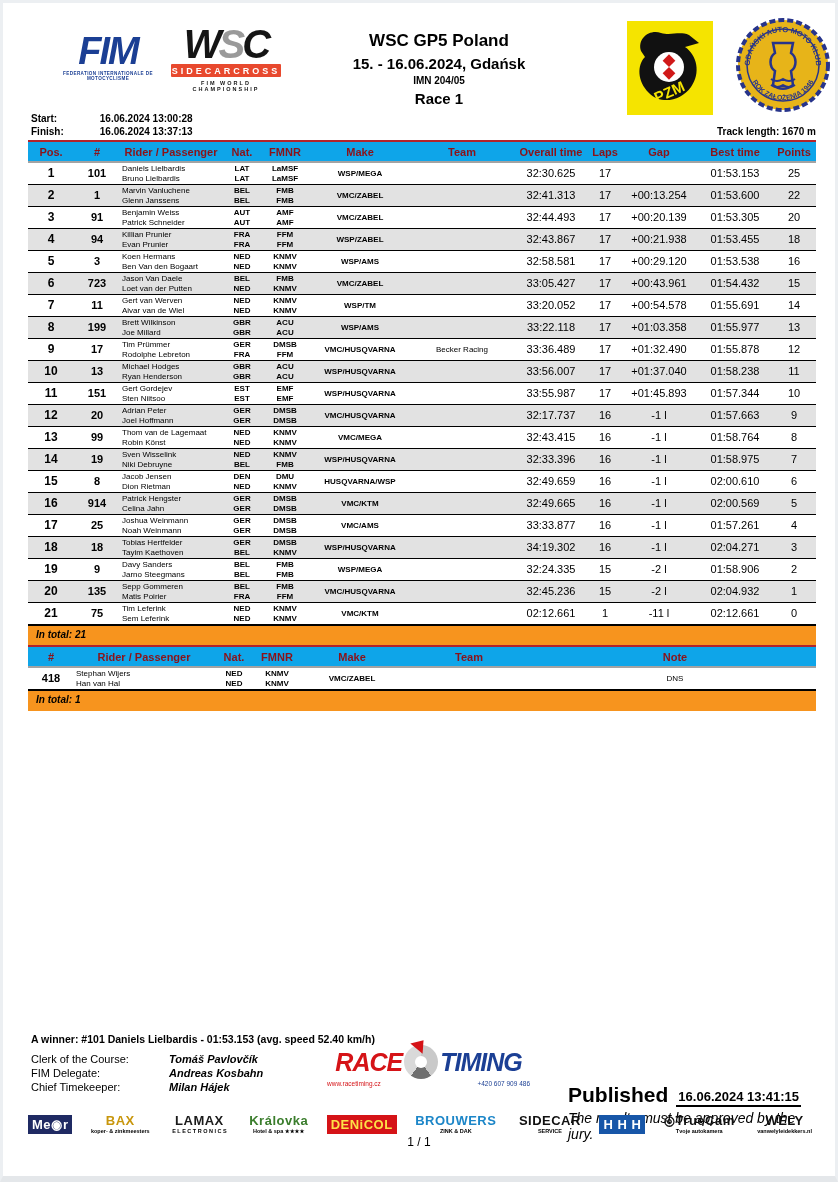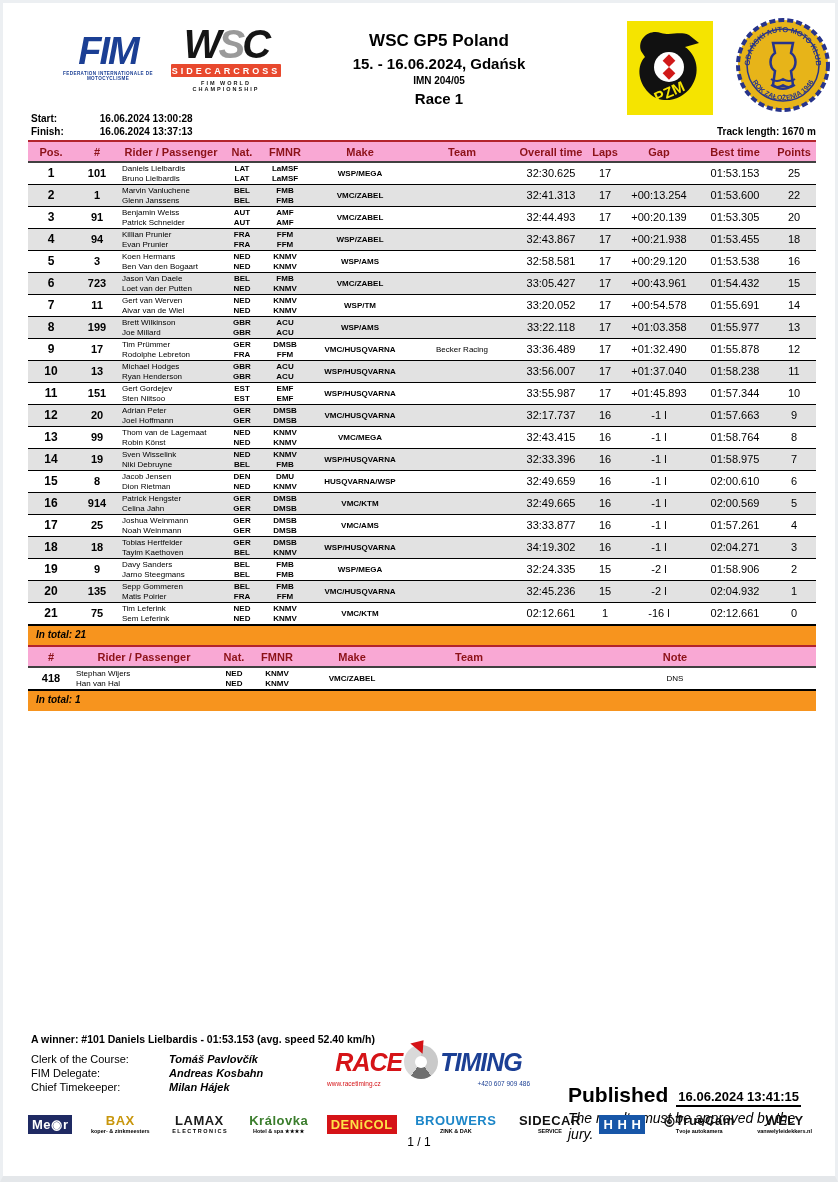--- a/index.html
+++ b/index.html
@@ -28,22 +28,22 @@
   .club-logo { position:absolute; left:716px; top:14px; }
   
   .meta { position:absolute; left:28px; top:110px; width:785px; font-size:10px; font-weight:bold; }
   .meta-row { height:13px; position:relative; }
   .meta-label { display:inline-block; width:66px; }
   .track { position:absolute; right:0; top:13px; }
   
   table { border-collapse:collapse; table-layout:fixed; width:788px; margin-left:25px; background:#fff;}
   .results { position:absolute; top:137px; left:0; }
   .dns-tbl { position:absolute; top:642px; left:0; }
-  th { background:#f9a8d4; color:#8c1218; font-size:11px; font-weight:bold; padding:4px 1px 3px;
-       border-top:2px solid #b3242c; border-bottom:2px solid #404040; overflow:hidden; white-space:nowrap;}
+  th { background:#0ea5e9; color:#8c1218; font-size:11px; font-weight:bold; padding:4px 1px 3px;
+       border-top:2px solid #b3242c; border-bottom:2px solid #a3a3a3; overflow:hidden; white-space:nowrap;}
   td { border-top:1px solid #000; font-size:11px; text-align:center; vertical-align:middle;
        padding:1px 2px; overflow:hidden; white-space:nowrap; line-height:1.05;}
   tr.alt td { background:#e2e2e2; }
   td.l { text-align:left; }
   .sm { font-size:8px; line-height:9.5px; }
   .smb { font-size:8px; font-weight:bold; line-height:9.5px; }
   td.pos { font-size:12px; font-weight:bold; }
   td.num { font-size:11px; font-weight:bold; }
   td.total { background:#f7941e; border-top:2px solid #000; font-size:10px; font-weight:bold;
              font-style:italic; text-align:left; padding:4px 8px 5px; }
@@ -651,21 +651,21 @@
             <div class="smb">NED</div>
           </td>
           <td>
             <div class="smb">KNMV</div>
             <div class="smb">KNMV</div>
           </td>
           <td class="smb">VMC/KTM</td>
           <td class="sm"></td>
           <td>02:12.661</td>
           <td>1</td>
-          <td>-16 l</td>
+          <td>-11 l</td>
           <td>02:12.661</td>
           <td>0</td>
         </tr>
       </tbody>
     <tfoot>
       <tr>
           <td class="total" colspan="12">In total: 21</td>
         </tr>
     </tfoot>
   </table>

